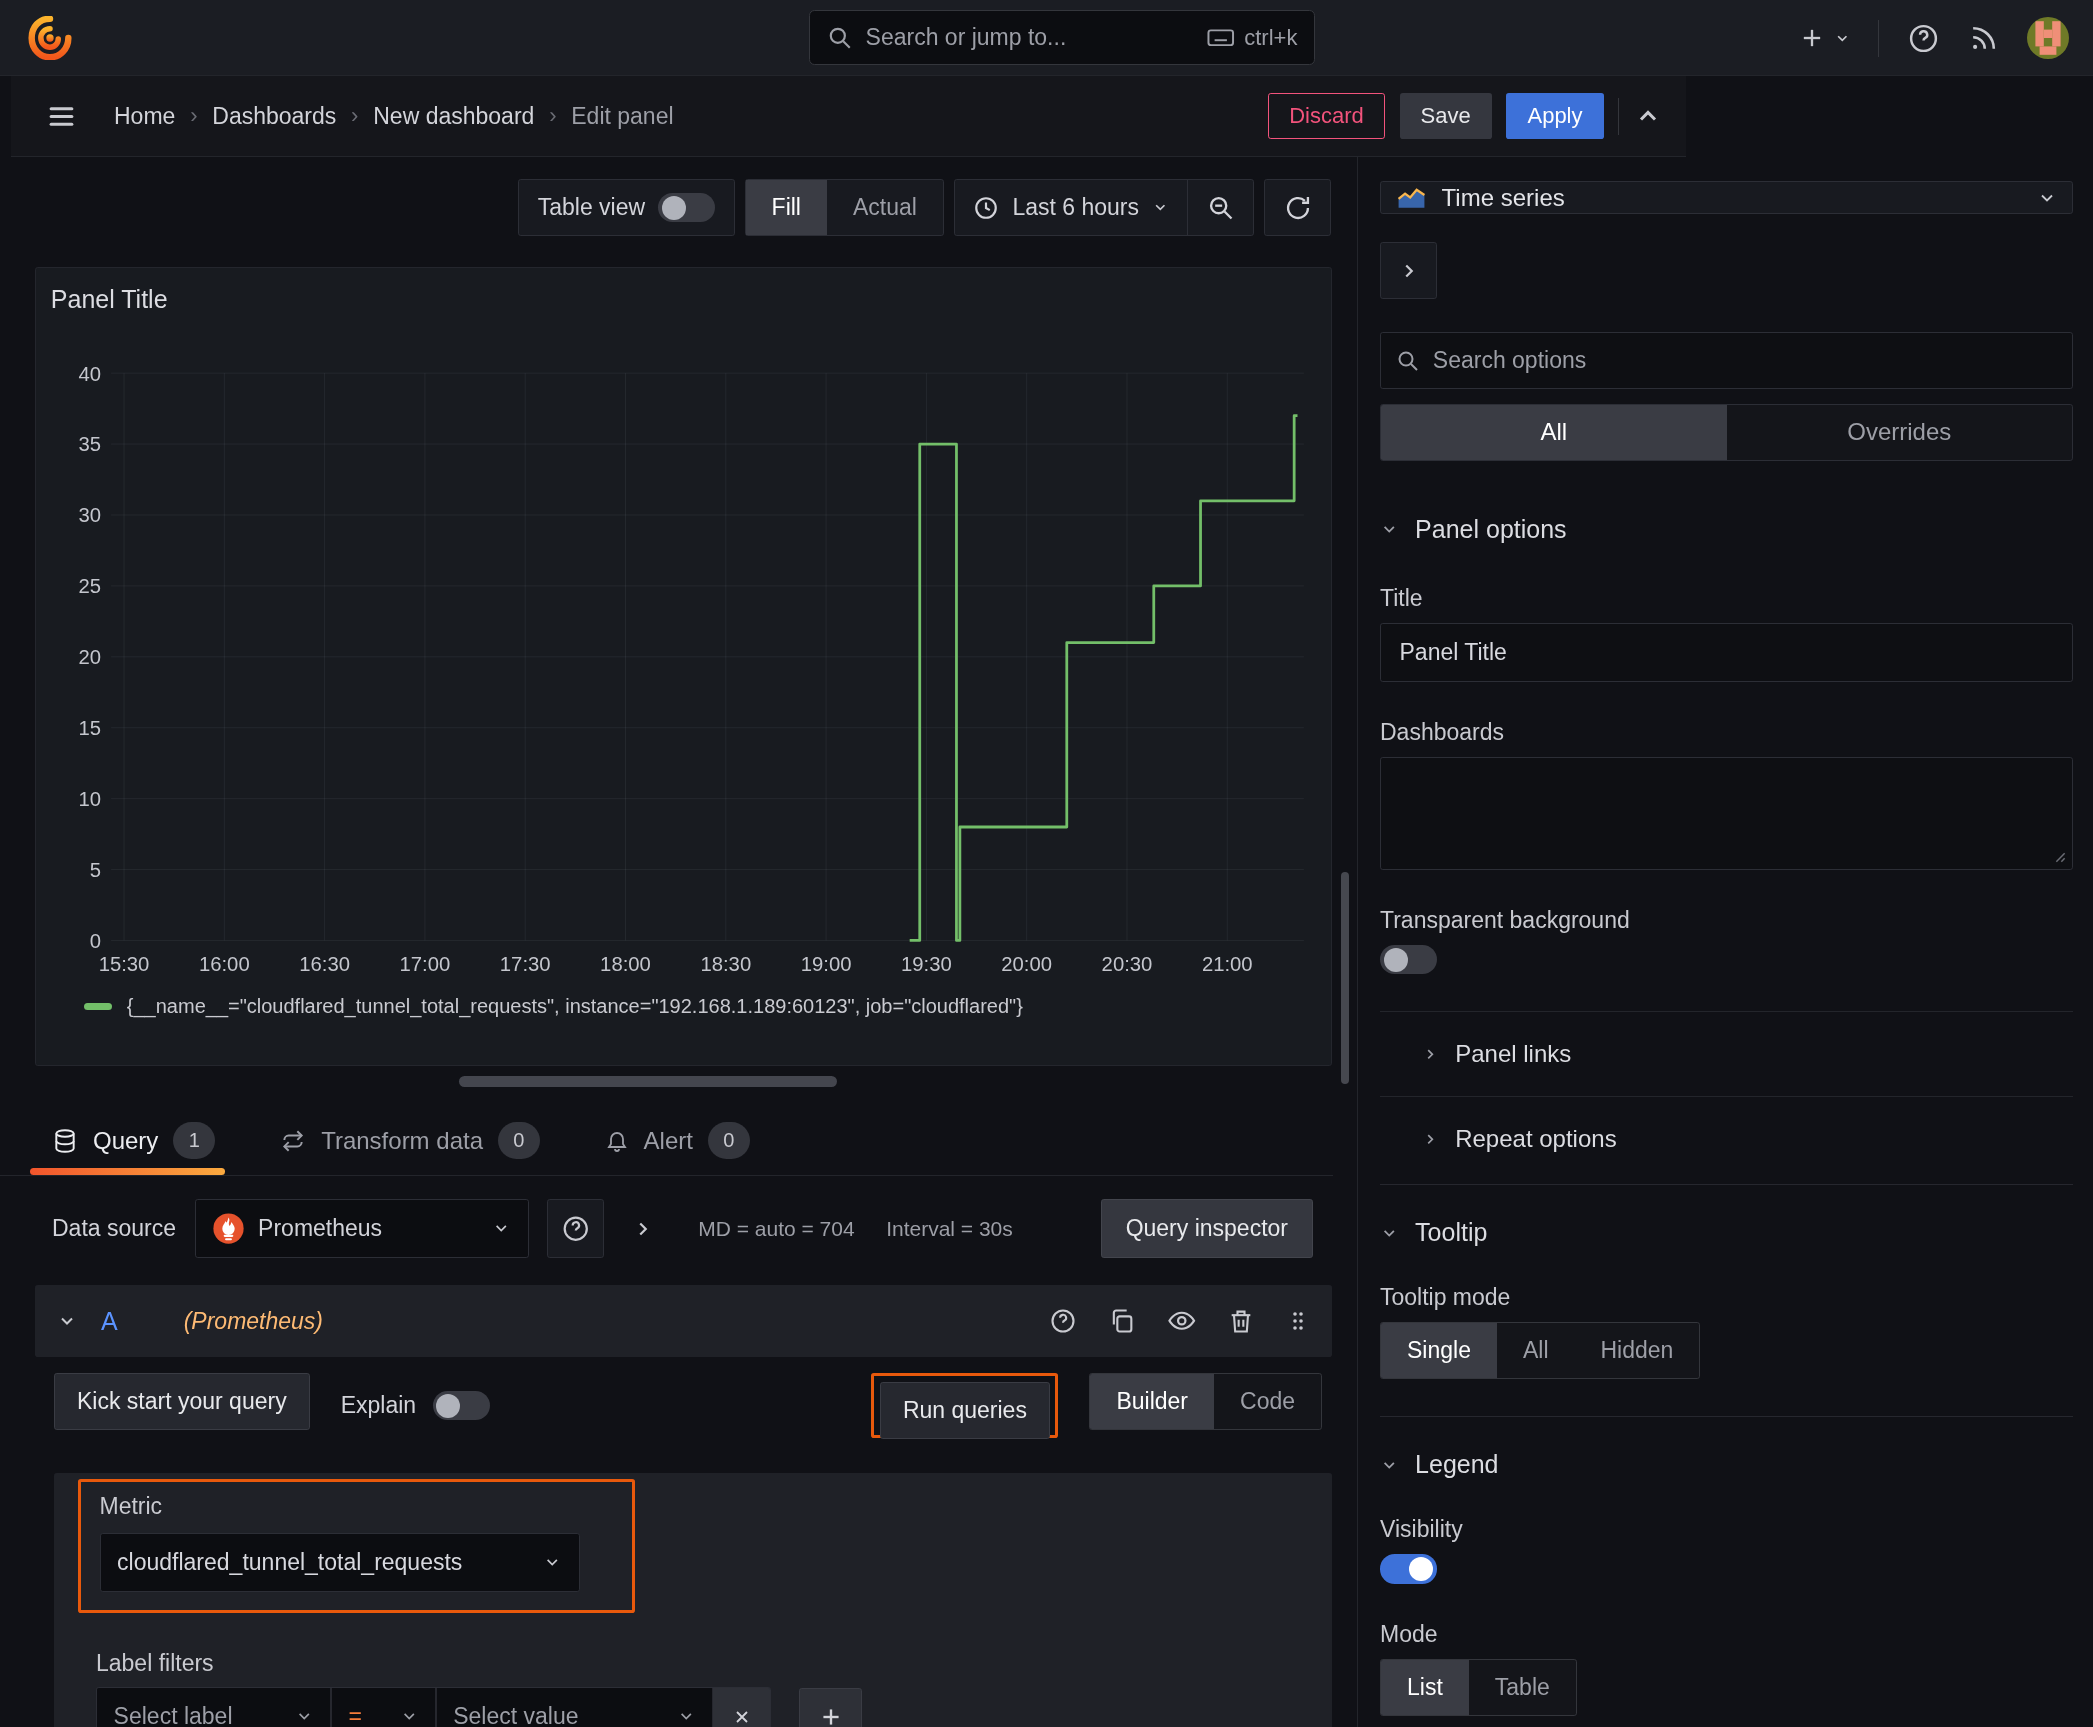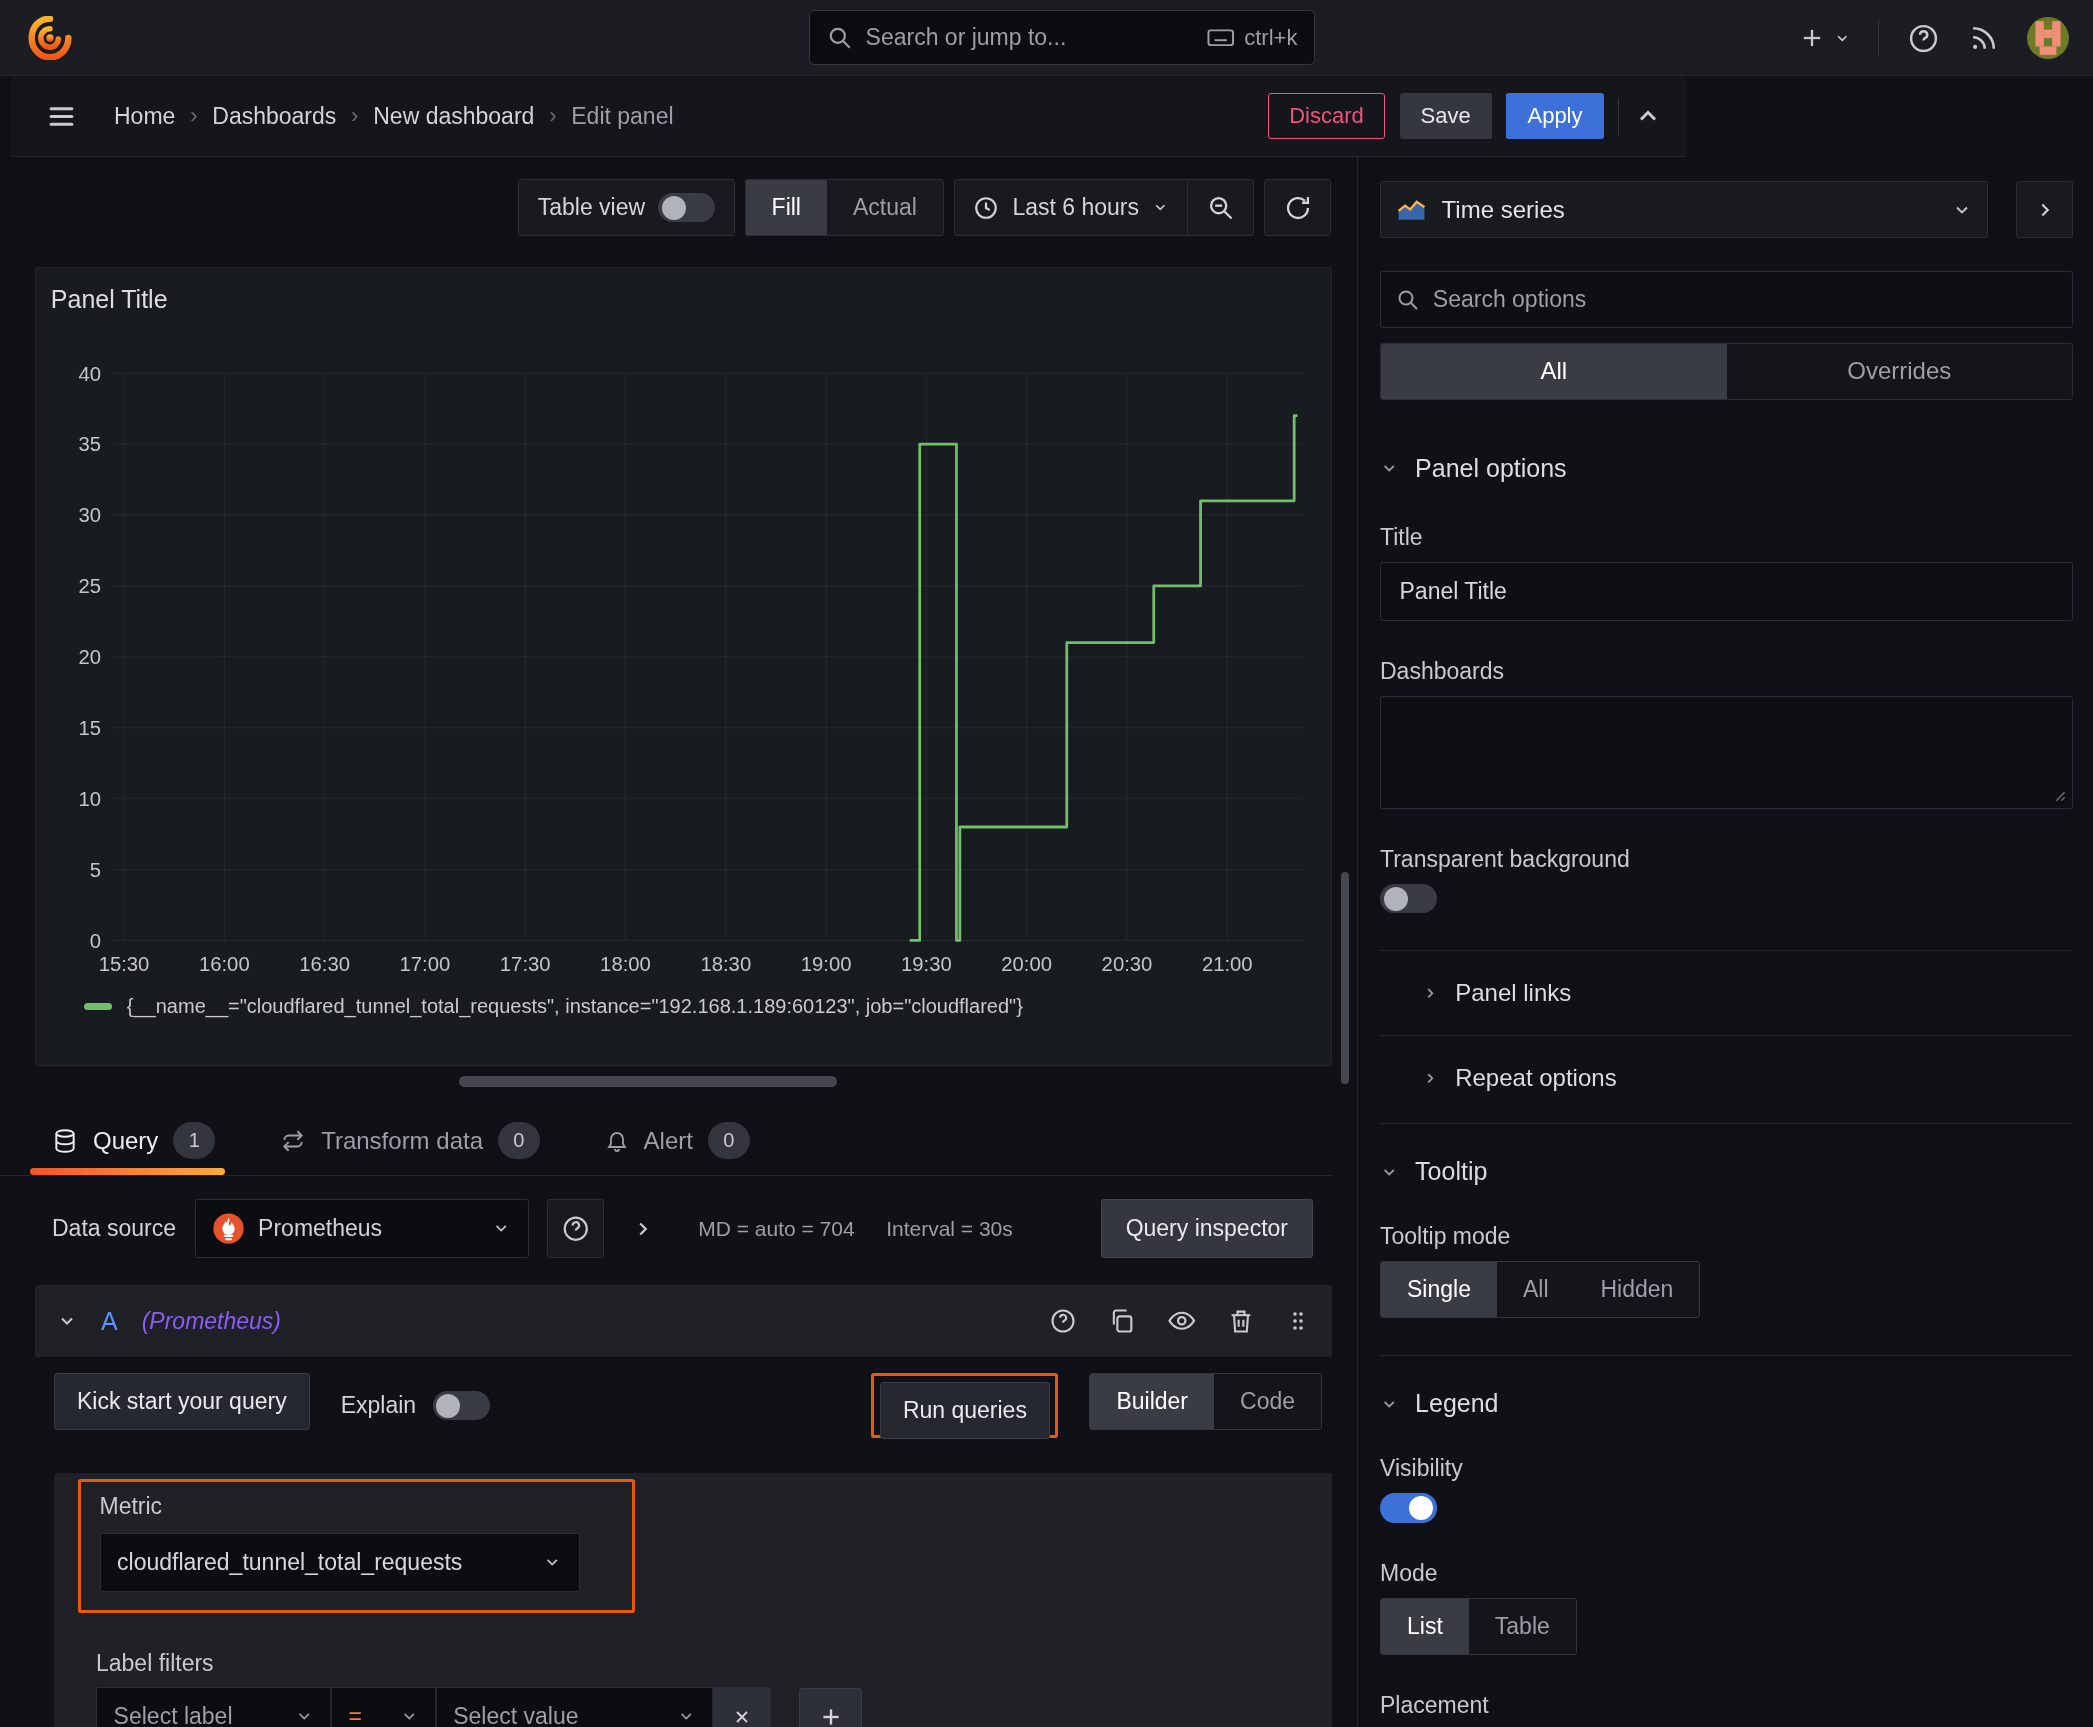--- a/index.html
+++ b/index.html
@@ -84,21 +84,21 @@
   .sq-btn{width:57px;height:59px;border:0.9px solid #2c2e36;border-radius:2.8px;background:#181a20;
           display:flex;align-items:center;justify-content:center;color:#c9cad0;cursor:pointer;}
   .ds-stats{font-size:21px;color:#9d9fa7;white-space:nowrap;}
   .qi-btn{margin-left:auto;margin-right:20px;height:59px;background:#35373f;border:0.9px solid #43454d;
           color:#e8e9ec;font-size:23px;display:flex;align-items:center;padding:0 24px;border-radius:2.8px;cursor:pointer;}
 
   
   .q-header{position:absolute;left:35px;top:1128px;width:1297px;height:72px;background:#1f2127;border-radius:2.8px;
             display:flex;align-items:center;padding:0 22px;gap:24px;}
   .q-ref{color:#5b93ff;font-size:25px;font-weight:500;cursor:pointer;}
-  .q-ds-hint{color:#8b5cf6;font-style:italic;font-size:23px;}
+  .q-ds-hint{color:#fdba74;font-style:italic;font-size:23px;margin-left:42px;}
   .q-icons{margin-left:auto;display:flex;align-items:center;gap:31px;color:#c6c8cf;}
   .q-actions{position:absolute;left:54px;top:1216px;width:1268px;height:65px;display:flex;gap:31px;}
   .btn-dark{height:57px;background:#26282f;border:0.9px solid #3a3c44;color:#e8e9ec;font-size:23px;
             display:inline-flex;align-items:center;padding:0 22px;border-radius:2.8px;cursor:pointer;}
   .explain{display:flex;align-items:center;gap:16.6px;font-size:23px;color:#d3d4da;}
   .hl-box{margin-left:auto;border:3.7px solid #e8590c;border-radius:2.8px;padding:5.5px;}
   .seg-group{display:inline-flex;border:0.9px solid #34363c;border-radius:2.8px;background:#14151a;height:57px;align-items:stretch;overflow:hidden;}
 
   .builder{position:absolute;left:54px;top:1316px;width:1278px;height:415px;background:#1f2127;border-radius:2.8px;}
   .metric-box{position:absolute;left:24px;top:5.5px;width:557px;border:3.7px solid #e8590c;border-radius:2.8px;
@@ -108,21 +108,21 @@
   .lf-label{position:absolute;left:42px;top:177px;font-size:23px;color:#c9cad0;}
   .lf-row{position:absolute;left:42px;top:214px;display:flex;align-items:center;gap:28px;}
   .lf-group{display:flex;background:#26272e;border:0.9px solid #2c2e36;border-radius:2.8px;gap:1.8px;overflow:hidden;height:59px;}
   .lf-cell{background:#0c0d11;display:flex;align-items:center;gap:13px;padding:0 16.6px;font-size:23px;color:#9d9fa7;cursor:pointer;}
   .lf-op{color:#f57c3a;}
   .lf-x{background:#2e3037;width:57px;justify-content:center;color:#d3d4da;font-size:24px;}
   .add-btn{width:63px;height:57px;background:#2e3037;border:0.9px solid #3a3c44;border-radius:2.8px;
            display:flex;align-items:center;justify-content:center;color:#d3d4da;cursor:pointer;}
 
   
-  .viz-row{display:flex;gap:28px;}
+  .viz-row{display:flex;gap:28px;flex-direction:column;}
   .viz-select{flex:1;height:57px;border:0.9px solid #2c2e36;border-radius:2.8px;background:#181a20;
               display:flex;align-items:center;gap:14.8px;padding:0 14.8px;font-size:24px;color:#e3e4e8;cursor:pointer;}
   .viz-next{width:57px;height:57px;border:0.9px solid #2c2e36;border-radius:2.8px;background:#181a20;
             display:flex;align-items:center;justify-content:center;color:#c9cad0;cursor:pointer;}
   .opt-search{margin-top:33px;height:57px;border:0.9px solid #2c2e36;border-radius:2.8px;background:#0e0f13;
               display:flex;align-items:center;gap:13px;padding:0 14.8px;font-size:23px;color:#9d9fa7;}
   .ov-tabs{margin-top:14.8px;height:57px;display:flex;border:0.9px solid #2c2e36;border-radius:2.8px;background:#14151a;overflow:hidden;}
   .ov-tab{flex:1;display:flex;align-items:center;justify-content:center;font-size:24px;color:#9d9fa7;cursor:pointer;}
   .ov-tab.active{background:#3a3c44;color:#ffffff;}
   .sect-h{display:flex;align-items:center;gap:16.6px;font-size:25px;font-weight:500;color:#dcdde2;cursor:pointer;}

